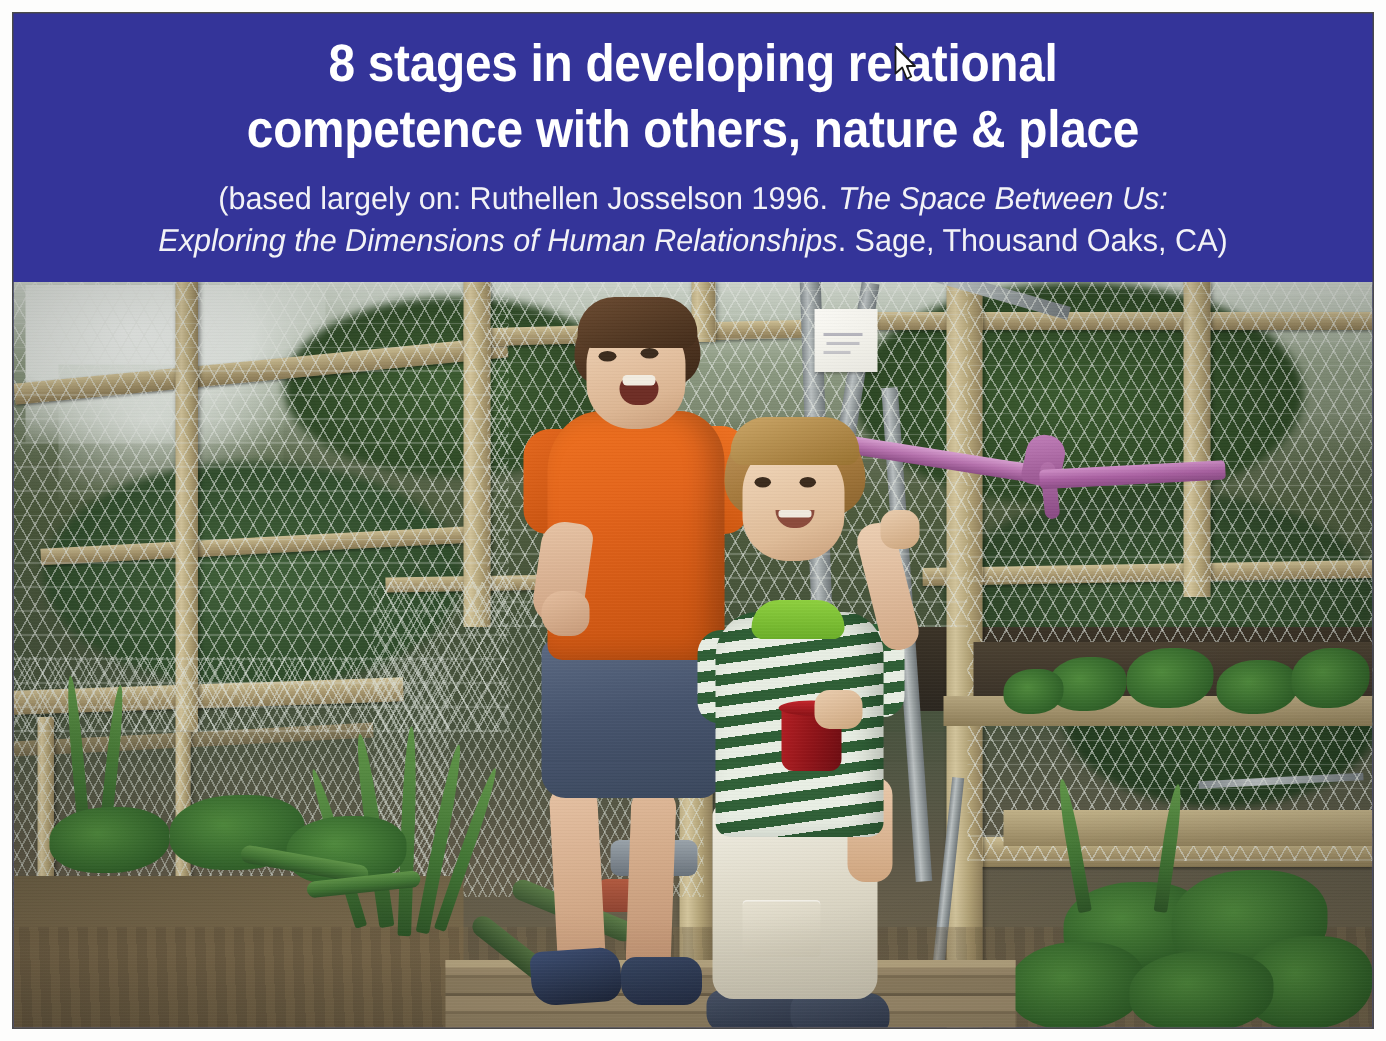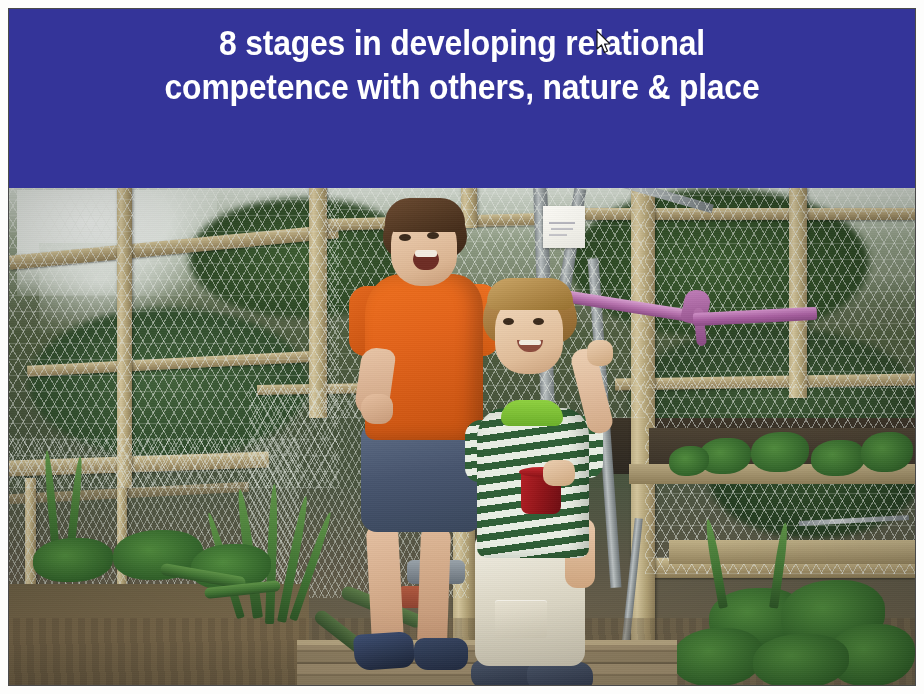--- a/index.html
+++ b/index.html
@@ -497,20 +497,24 @@
 <div id="slide-frame" style="background: rgb(253, 253, 252);">
   <div id="slide-inner" style="border-color: rgb(74, 74, 74);">
 
     <div id="title-banner" style="background: rgb(52, 52, 153);">
 
       <div id="title-block">
         <span class="title-line" style="color: rgb(255, 255, 255);">8 stages in developing relational</span>
         <span class="title-line" style="color: rgb(255, 255, 255);">competence with others, nature &amp; place</span>
       </div>
 
+      <div id="subtitle-block">
+        <span class="sub-line" style="color: rgb(242, 242, 246);"><span>(based largely on: Ruthellen Josselson 1996.</span><span class="sub-ital" style="padding-left:7px"><span>The Space Between Us:</span></span></span>
+        <span class="sub-line" style="color: rgb(242, 242, 246);"><span class="sub-ital">Exploring the Dimensions of Human Relationships</span><span>. Sage, Thousand Oaks, CA)</span></span>
+      </div>
 
     </div>
 
     <div id="photo">
 
       <div class="layer" id="bg-sky"></div>
       <div class="layer" id="bg-mid"></div>
       <div class="layer" id="bg-lower"></div>
       <div class="layer" id="sky-gap"></div>
       <div class="layer" id="sky-gap2"></div>

